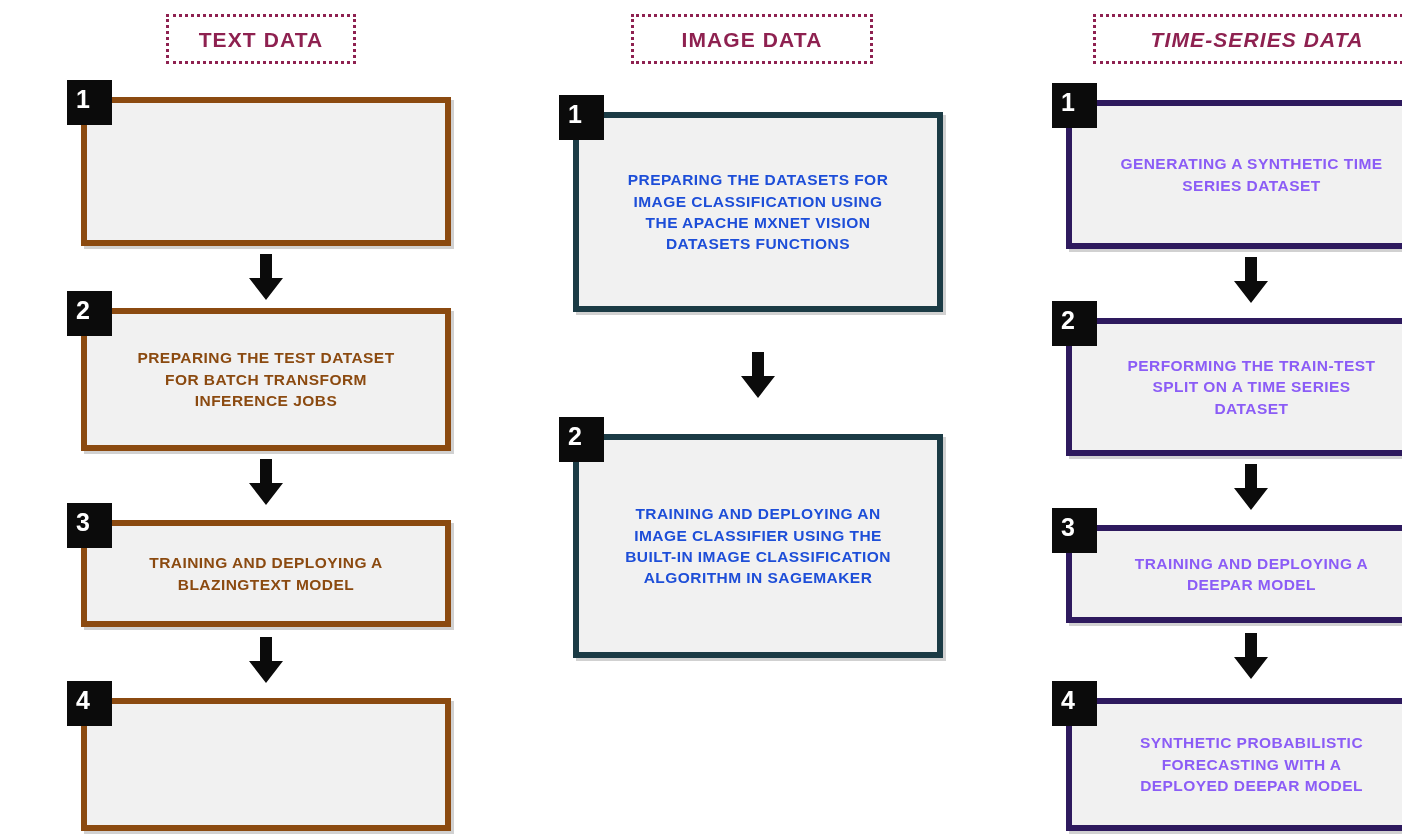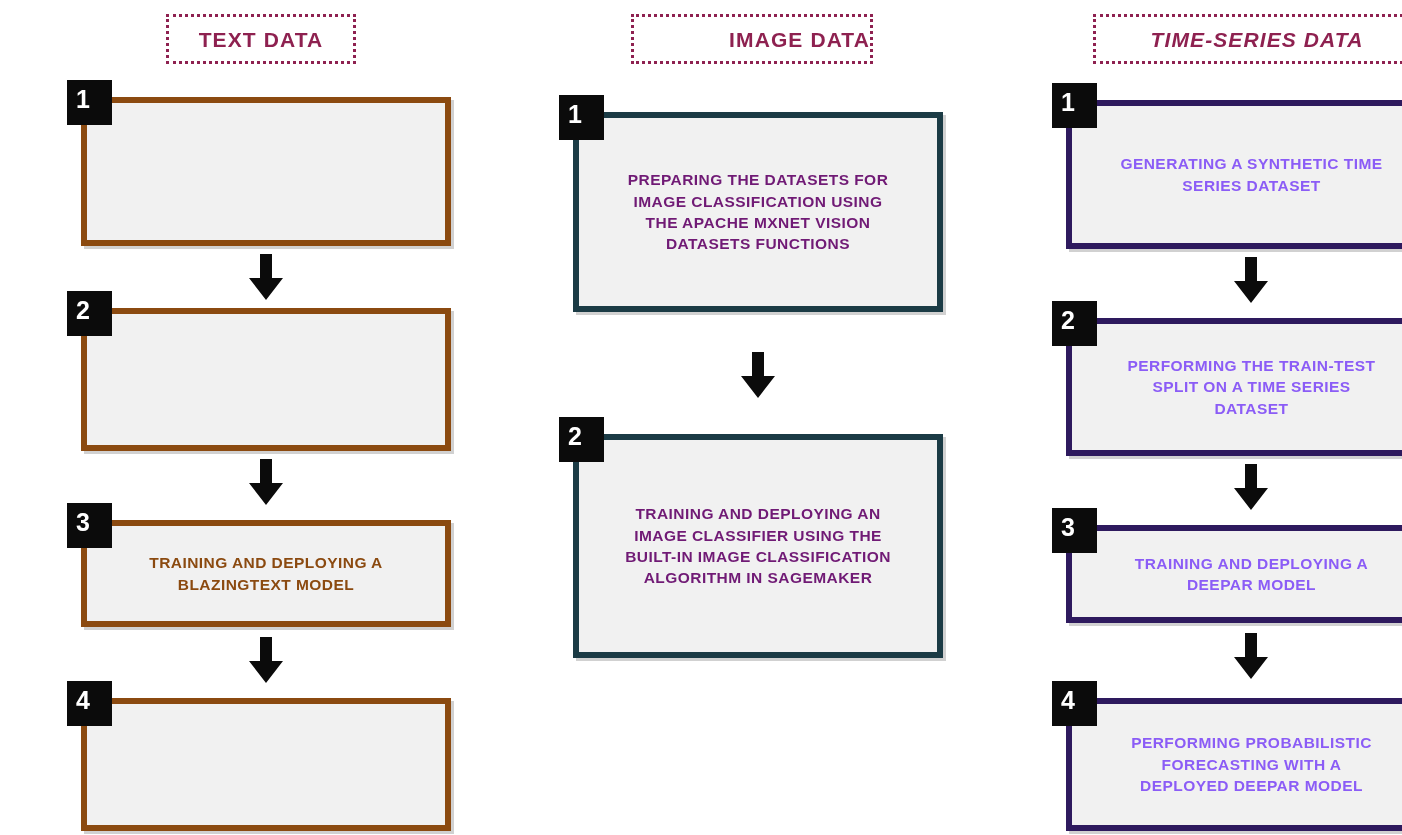--- a/index.html
+++ b/index.html
@@ -44,21 +44,21 @@
   }
   .col-header .header-label {
     color: #8E2150;
     font-size: 21px;
     font-weight: bold;
     letter-spacing: 1.1px;
     white-space: nowrap;
     line-height: 1;
   }
   .col-text      .col-header { left: 118px; top: 14px;  width: 184px; }
-  .col-image     .col-header { left: 91px;  top: 14px;  width: 236px; justify-content: flex-end; }
+  .col-image     .col-header { left: 91px;  top: 14px;  width: 236px; }
   .col-timeseries.column .col-header { left: 60px; top: 14px; width: 322px; font-style: italic; }
 
   
   .step-box {
     position: absolute;
     background: #F1F1F1;
     box-sizing: border-box;
     display: flex;
     align-items: center;
     justify-content: center;
@@ -73,21 +73,21 @@
     line-height: 1.38;
     padding: 0 14px;
     white-space: pre-line;
   }
 
   
   .theme-brown.step-box { border: 6px solid #8B4A10; }
   .theme-brown .step-text { color: #8B4A10; }
   
   .theme-teal.step-box { border: 6px solid #1B3B45; }
-  .theme-teal .step-text { color: #701a75; }
+  .theme-teal .step-text { color: #1d4ed8; }
   
   .theme-purple.step-box { border: 6px solid #2E1A5E; }
   .theme-purple .step-text { color: #8b5cf6; }
 
   
   .step-badge {
     position: absolute;
     left: -20px;
     top: -23px;
     width: 45px;
@@ -152,20 +152,23 @@
     </div>
 
     <div class="flow-arrow arrow-1">
       <svg viewBox="0 0 34 46" xmlns="http://www.w3.org/2000/svg" aria-hidden="true">
         <polygon points="11,0 23,0 23,24 34,24 17,46 0,24 11,24" fill="#0B0B0B"></polygon>
       </svg>
     </div>
 
     <div class="step-box theme-brown box-2">
       <span class="step-badge">2</span>
+      <span class="step-text">PREPARING THE TEST DATASET
+FOR BATCH TRANSFORM
+INFERENCE JOBS</span>
     </div>
 
     <div class="flow-arrow arrow-2">
       <svg viewBox="0 0 34 46" xmlns="http://www.w3.org/2000/svg" aria-hidden="true">
         <polygon points="11,0 23,0 23,24 34,24 17,46 0,24 11,24" fill="#0B0B0B"></polygon>
       </svg>
     </div>
 
     <div class="step-box theme-brown box-3">
       <span class="step-badge">3</span>
@@ -251,19 +254,19 @@
     </div>
 
     <div class="flow-arrow arrow-3">
       <svg viewBox="0 0 34 46" xmlns="http://www.w3.org/2000/svg" aria-hidden="true">
         <polygon points="11,0 23,0 23,24 34,24 17,46 0,24 11,24" fill="#0B0B0B"></polygon>
       </svg>
     </div>
 
     <div class="step-box theme-purple box-4">
       <span class="step-badge">4</span>
-      <span class="step-text">PERFORMING PROBABILISTIC
+      <span class="step-text">SYNTHETIC PROBABILISTIC
 FORECASTING WITH A
 DEPLOYED DEEPAR MODEL</span>
     </div>
   </div>
 
 </div>
 
 </body></html>

